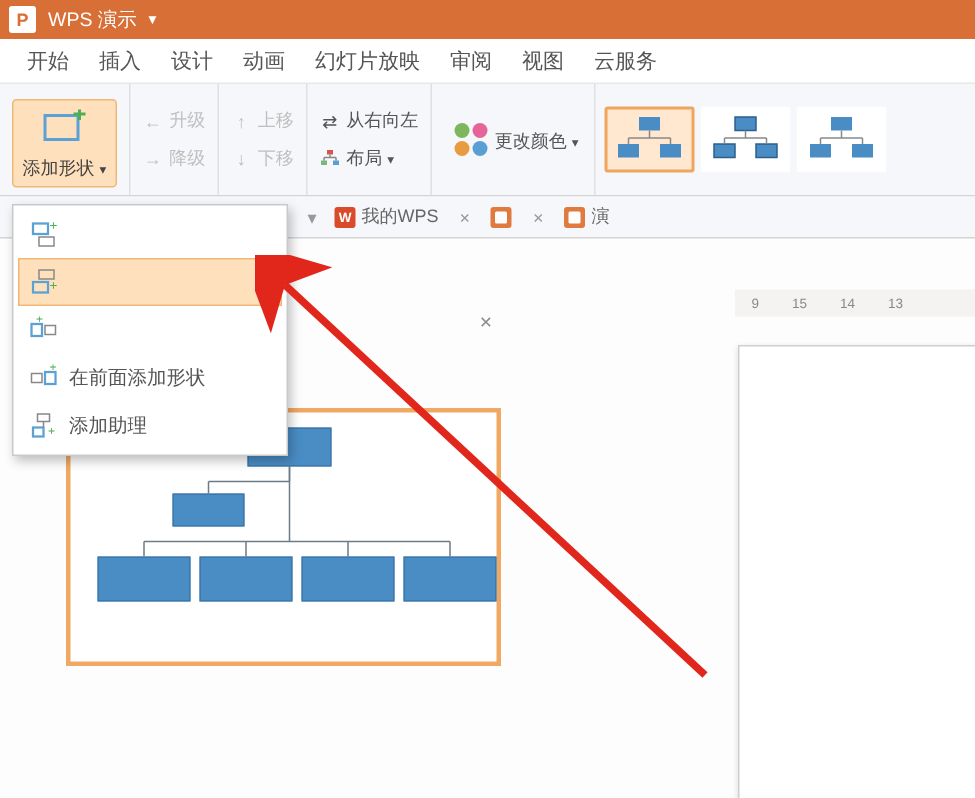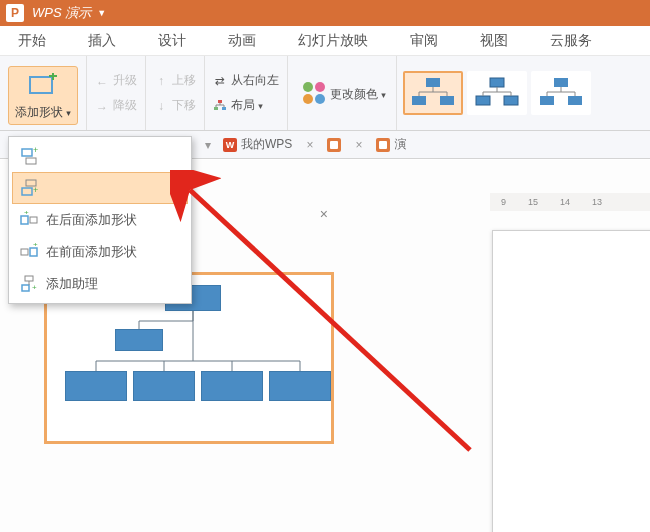--- a/index.html
+++ b/index.html
@@ -1,23 +1,23 @@
 <!DOCTYPE html>
 <html><head>
 <meta charset="utf-8">
 <style>
 * { margin: 0; padding: 0; box-sizing: border-box; font-family: "Microsoft YaHei", sans-serif; }
 body { background: #ffffff; width: 650px; height: 532px; overflow: hidden; position: relative; }
 
 .titlebar { background: #d76f36; height: 26px; display: flex; align-items: center; padding: 0 6px; }
 .titlebar .logo { width: 18px; height: 18px; background: #fff; color: #d76f36; font-weight: bold; display: flex; align-items: center; justify-content: center; font-size: 12px; border-radius: 2px; }
-.titlebar .title { color: #fff; font-size: 13px; margin-left: 8px; font-style: italic; }
+.titlebar .title { color: #fff; font-size: 13px; margin-left: 8px; }
 .titlebar .dropdown { color: #fff; font-size: 9px; margin-left: 6px; }
 
-.menubar { background: #fff; height: 30px; display: flex; align-items: center; padding: 0 18px; gap: 42px; border-bottom: 1px solid #e8e8e8; }
+.menubar { background: #fff; height: 30px; display: flex; align-items: center; padding: 0 18px; gap: 20px; border-bottom: 1px solid #e8e8e8; }
 .menubar .item { font-size: 14px; color: #555; cursor: pointer; }
 
 .ribbon { background: #f6f7fa; height: 75px; display: flex; border-bottom: 1px solid #d4d4d4; }
 .ribbon-group { border-right: 1px solid #e0e0e0; padding: 4px 8px 0; display: flex; flex-direction: column; align-items: center; justify-content: center; }
 .addshape-btn { display: flex; flex-direction: column; align-items: center; padding: 3px 6px; cursor: pointer; background: #ffe0bd; border: 1px solid #f0b776; border-radius: 3px; }
 .addshape-btn .icon-holder { width: 40px; height: 32px; display: flex; align-items: center; justify-content: center; }
 .addshape-btn .lbl { font-size: 12px; color: #444; margin-top: 2px; }
 .ribbon-small-group { display: flex; flex-direction: column; justify-content: center; gap: 8px; padding: 6px 8px; border-right: 1px solid #e0e0e0; }
 .small-btn { display: flex; align-items: center; gap: 4px; font-size: 12px; color: #bfbfbf; cursor: pointer; }
 .small-btn.active { color: #555; }
@@ -220,21 +220,20 @@
       </span>
   </div>
   <div class="mitem">
     <span class="micon">
         <svg width="18" height="18" viewBox="0 0 18 18">
           <rect x="1" y="5" width="7" height="8" fill="none" stroke="#5aa2d6" stroke-width="1.5"></rect>
           <rect x="10" y="6" width="7" height="6" fill="none" stroke="#888" stroke-width="1"></rect>
           <text x="4" y="4" font-size="8" fill="#4fae4f">+</text>
         </svg>
       </span>
-    <span>在后面添加形状</span>
   </div>
   <div class="mitem">
     <span class="micon">
         <svg width="18" height="18" viewBox="0 0 18 18">
           <rect x="1" y="6" width="7" height="6" fill="none" stroke="#888" stroke-width="1"></rect>
           <rect x="10" y="5" width="7" height="8" fill="none" stroke="#5aa2d6" stroke-width="1.5"></rect>
           <text x="13" y="4" font-size="8" fill="#4fae4f">+</text>
         </svg>
       </span>
     <span>在前面添加形状</span>

